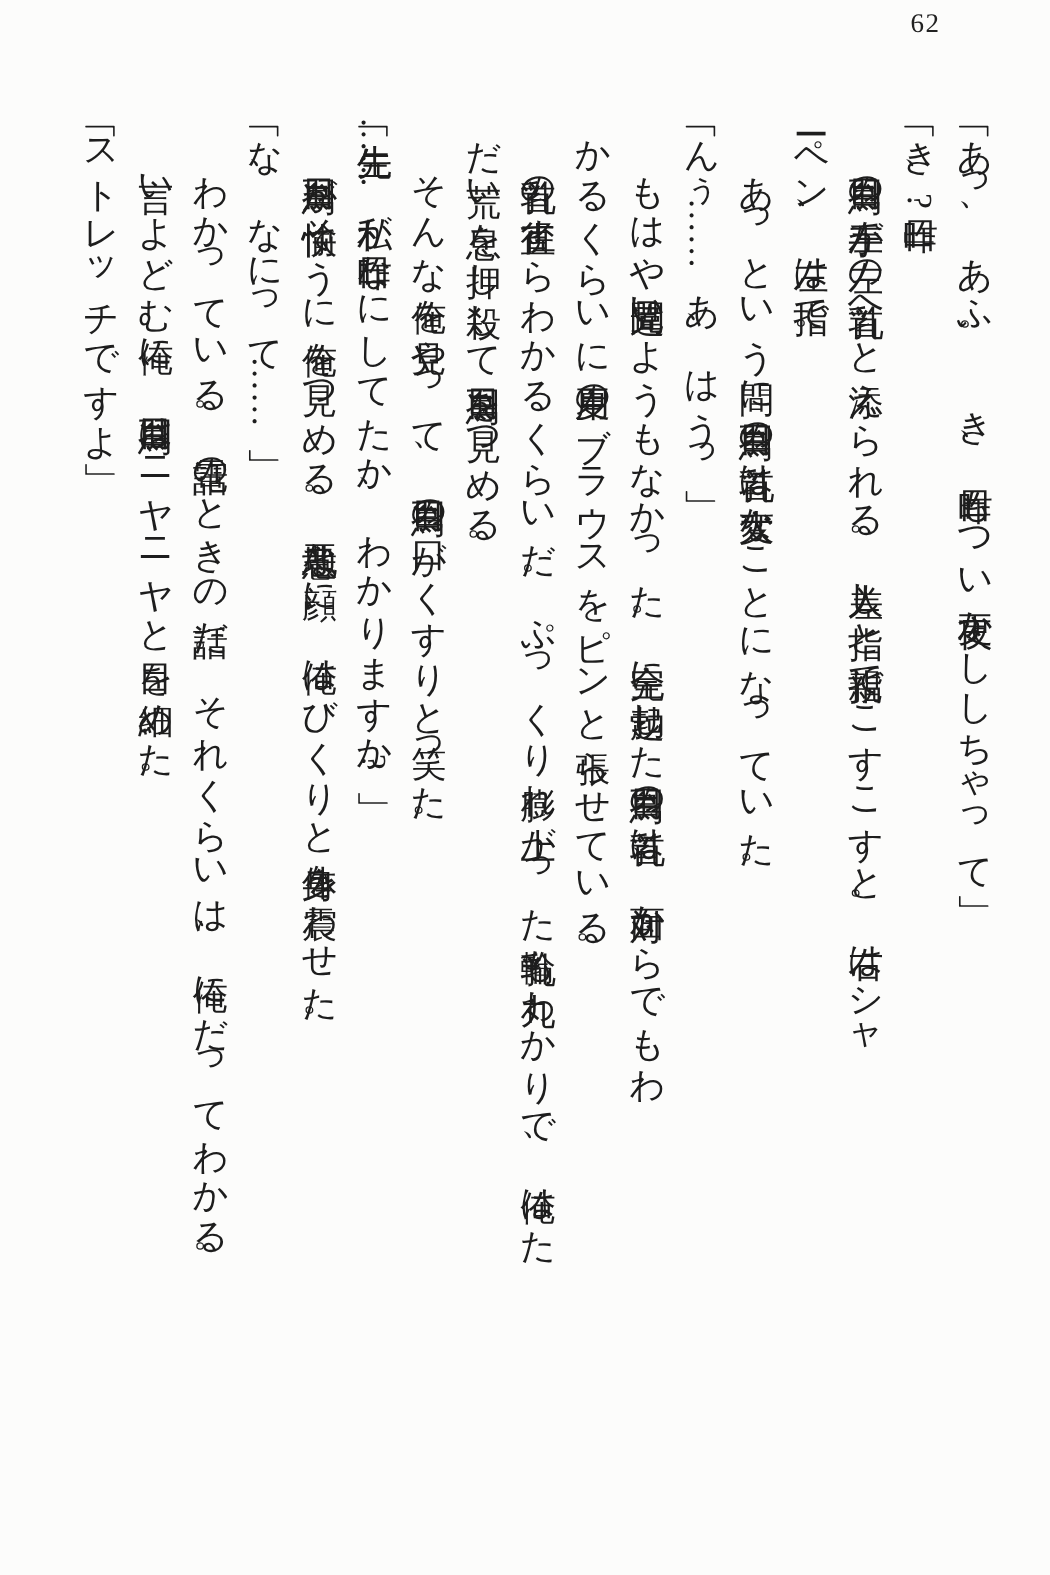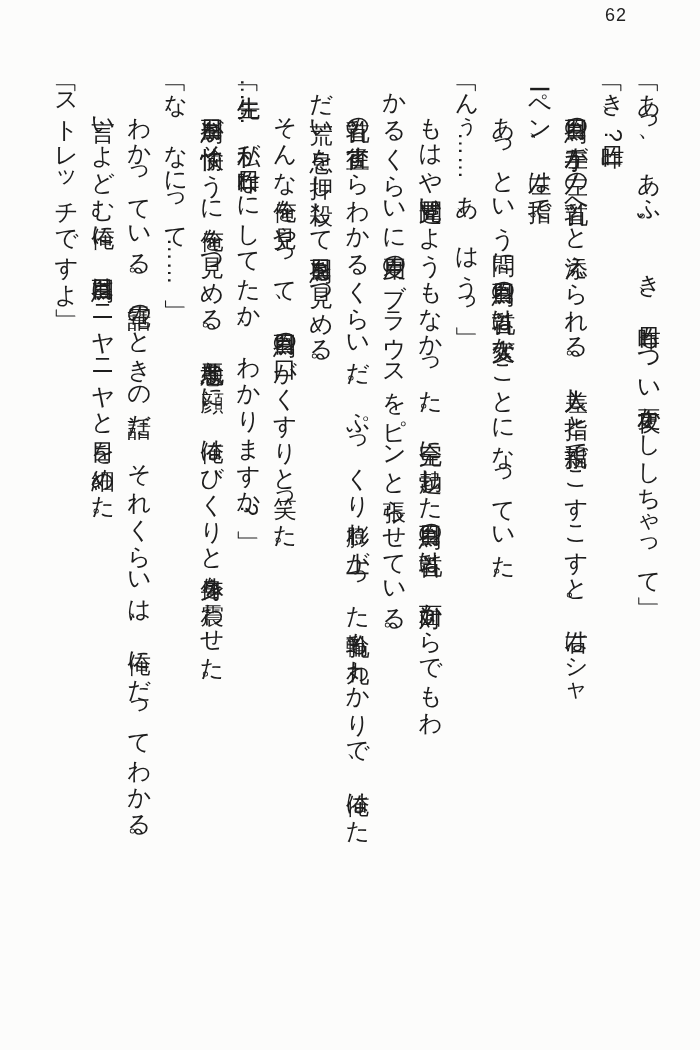--- a/index.html
+++ b/index.html
@@ -6,21 +6,21 @@
     margin: 0;
     padding: 0;
     background: #ffffff;
   }
   .page {
     position: relative;
     width: 700px;
     height: 1050px;
     background: #fcfcfb;
     overflow: hidden;
-    font-family: Liberation Sans, sans-serif;
+    font-family: Liberation Serif, serif;
     color: #1d1d1d;
   }
   .folio {
     position: absolute;
     top: 5px;
     right: 73px;
     font-size: 18px;
     letter-spacing: 1px;
     color: #222222;
   }

